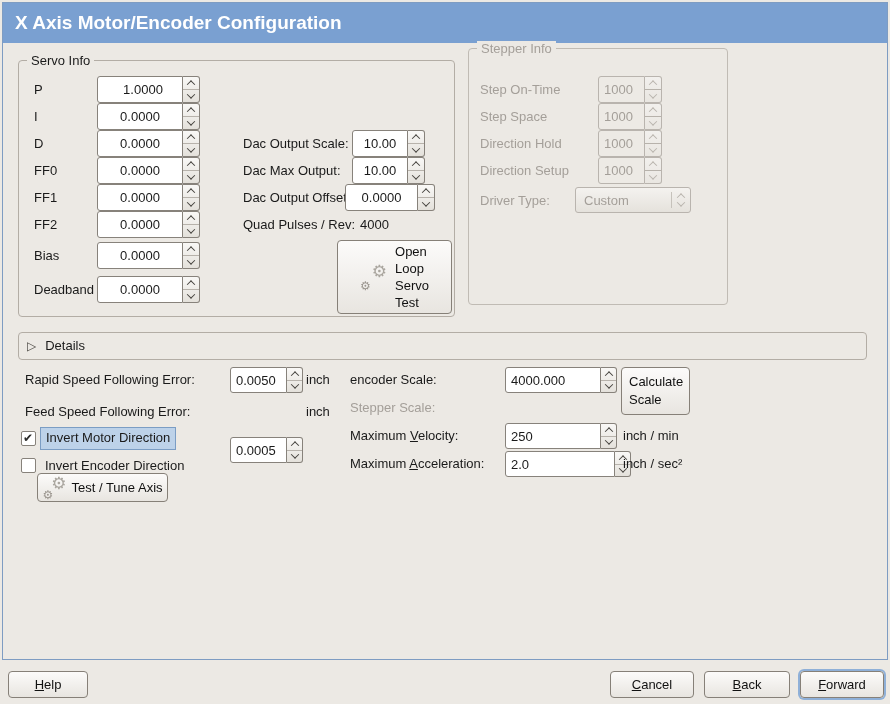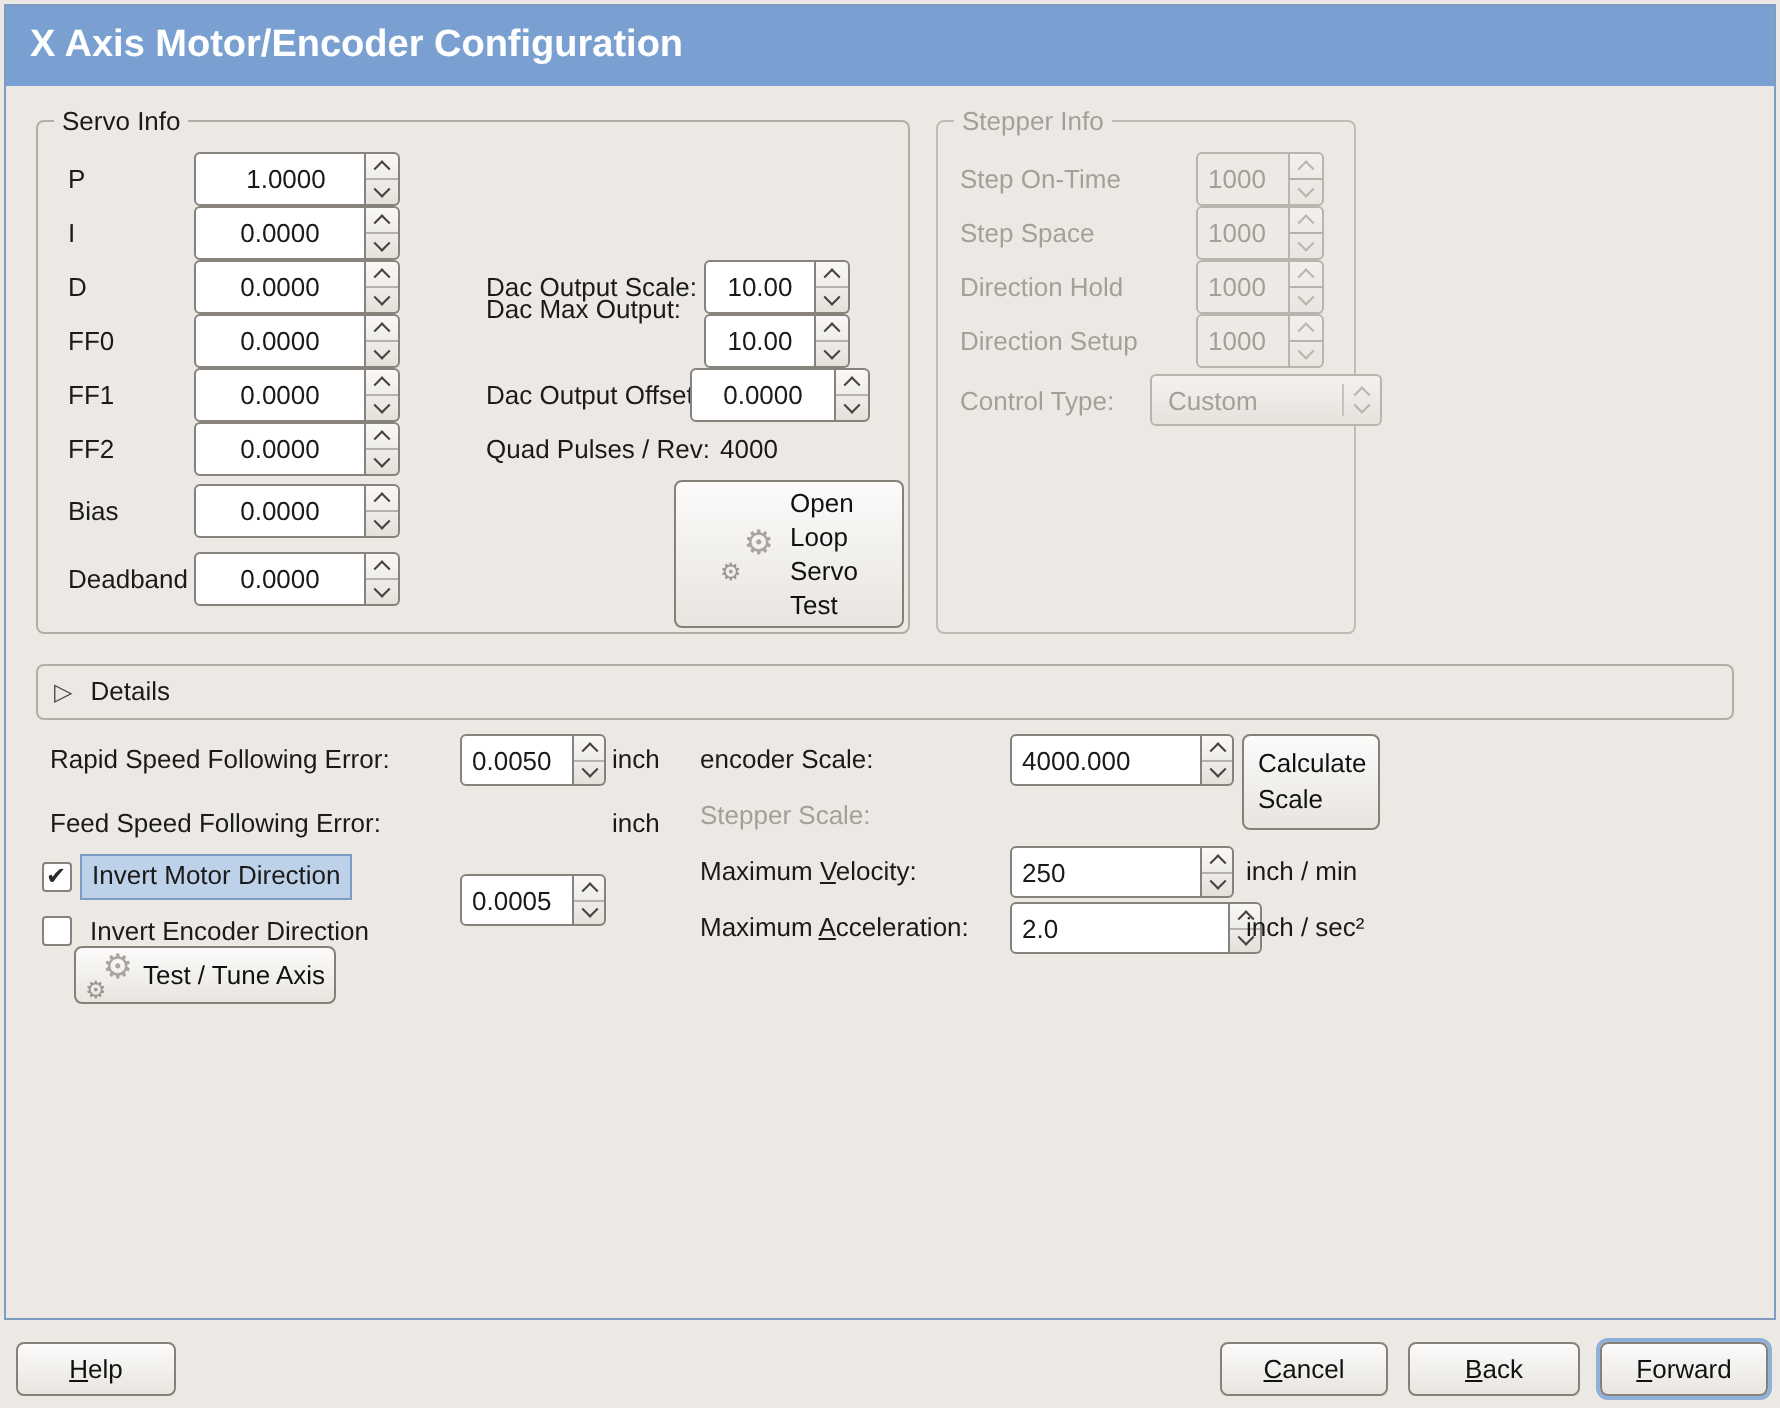--- a/index.html
+++ b/index.html
@@ -207,21 +207,21 @@
         <div class="sb">
           <i class="chev up"></i>
         </div>
         <div class="sb">
           <i class="chev dn"></i>
         </div>
       </div>
   </div>
 
   <span class="lbl" style="left:243px; top:136px;">Dac Output Scale:</span>
-  <span class="lbl" style="left:243px; top:147px;">Dac Max Output:</span>
+  <span class="lbl" style="left:243px; top:163px;">Dac Max Output:</span>
   <span class="lbl" style="left:243px; top:190px;">Dac Output Offset:</span>
   <span class="lbl" style="left:243px; top:217px;">Quad Pulses / Rev:</span>
   <span class="lbl" style="left:360px; top:217px;">4000</span>
 
   <div class="spin center" style="left:352px; top:130px;">
     <div class="entry" style="width:56px;">10.00</div>
     <div class="btns">
         <div class="sb">
           <i class="chev up"></i>
         </div>
@@ -254,29 +254,29 @@
   </div>
 
   <div class="btn" style="left:337px; top:240px; width:115px; height:74px; gap:8px;">
     <span class="gears"></span>
     <span class="multiline" style="text-align:left; line-height:17px;">Open
 Loop
 Servo
 Test</span>
   </div>
 
-  <div class="frame" style="left:468px; top:60px; width:210px; height:257px; border-color:#c0bbb4;padding-left:28px;">
+  <div class="frame" style="left:468px; top:48px; width:260px; height:257px; border-color:#c0bbb4;padding-left:28px;">
     <span class="frame-title dis-text">Stepper Info</span>
   </div>
 
   <span class="lbl dis-text" style="left:480px; top:82px;">Step On-Time</span>
   <span class="lbl dis-text" style="left:480px; top:109px;">Step Space</span>
   <span class="lbl dis-text" style="left:480px; top:136px;">Direction Hold</span>
   <span class="lbl dis-text" style="left:480px; top:163px;">Direction Setup</span>
-  <span class="lbl dis-text" style="left:480px; top:193px;">Control Type:</span>
+  <span class="lbl dis-text" style="left:480px; top:193px;">Driver Type:</span>
 
   <div class="spin dis" style="left:598px; top:76px;">
     <div class="entry" style="width:47px;">1000</div>
     <div class="btns">
         <div class="sb">
           <i class="chev up"></i>
         </div>
         <div class="sb">
           <i class="chev dn"></i>
         </div>

